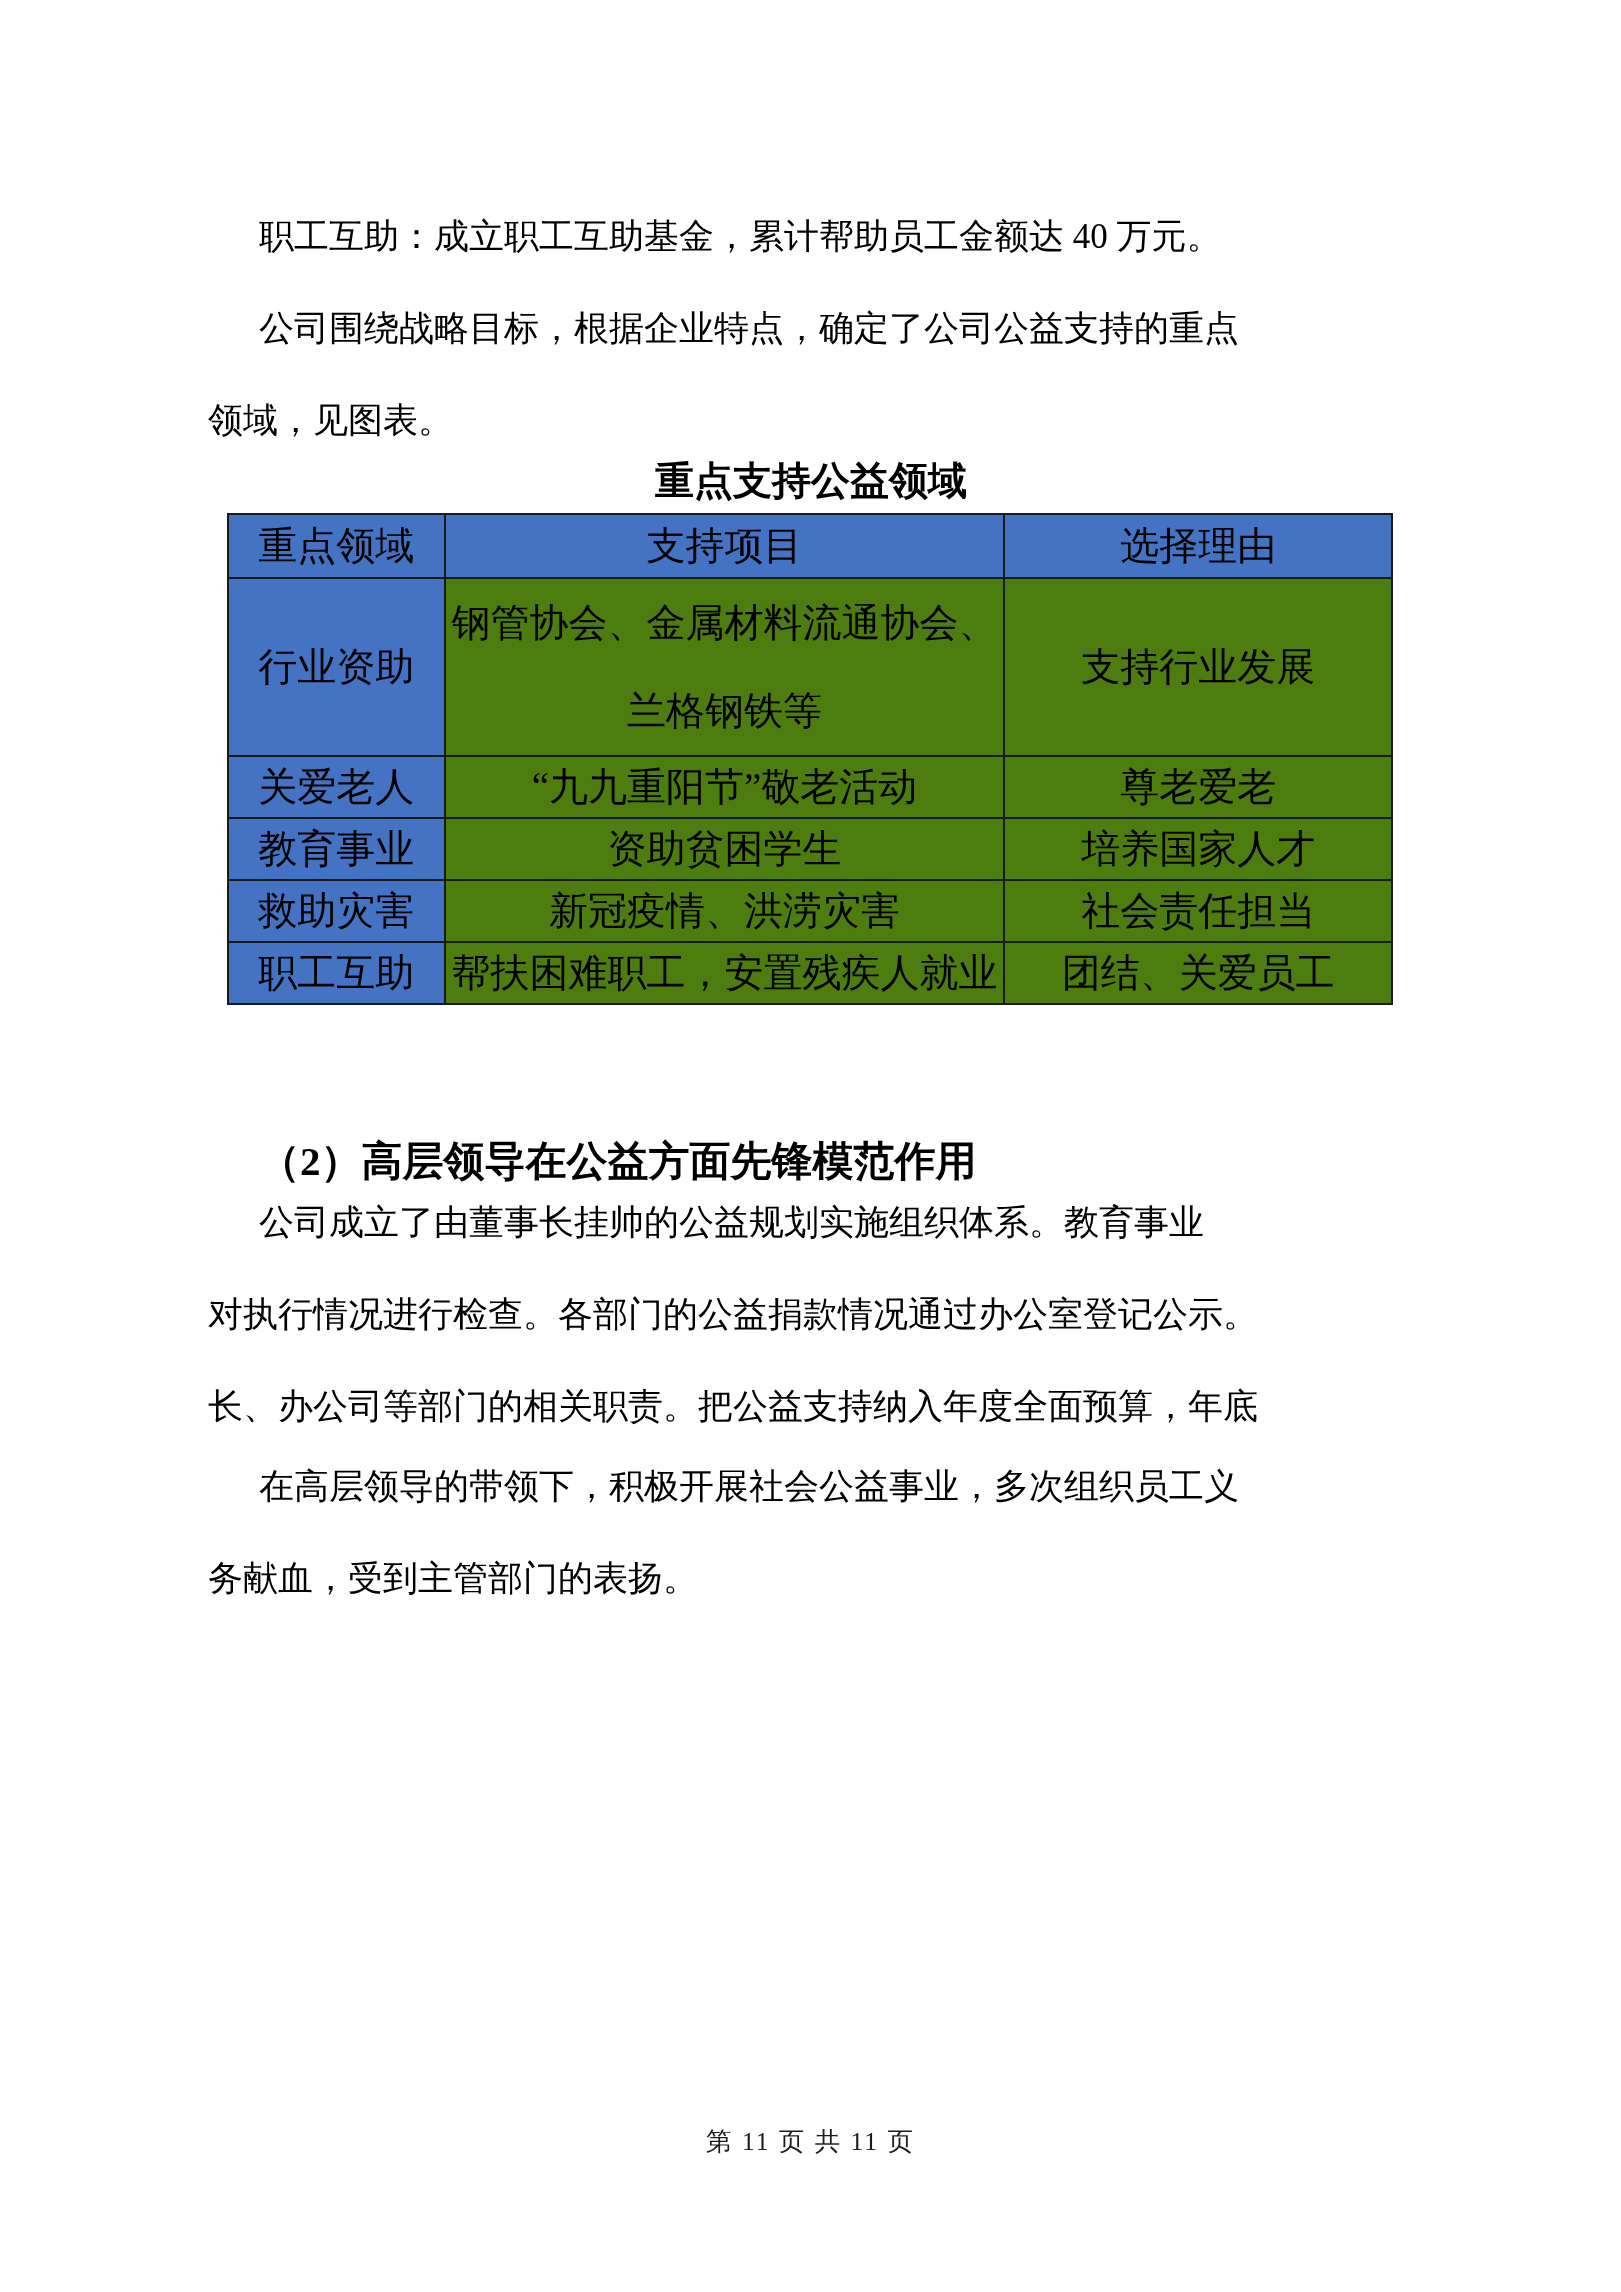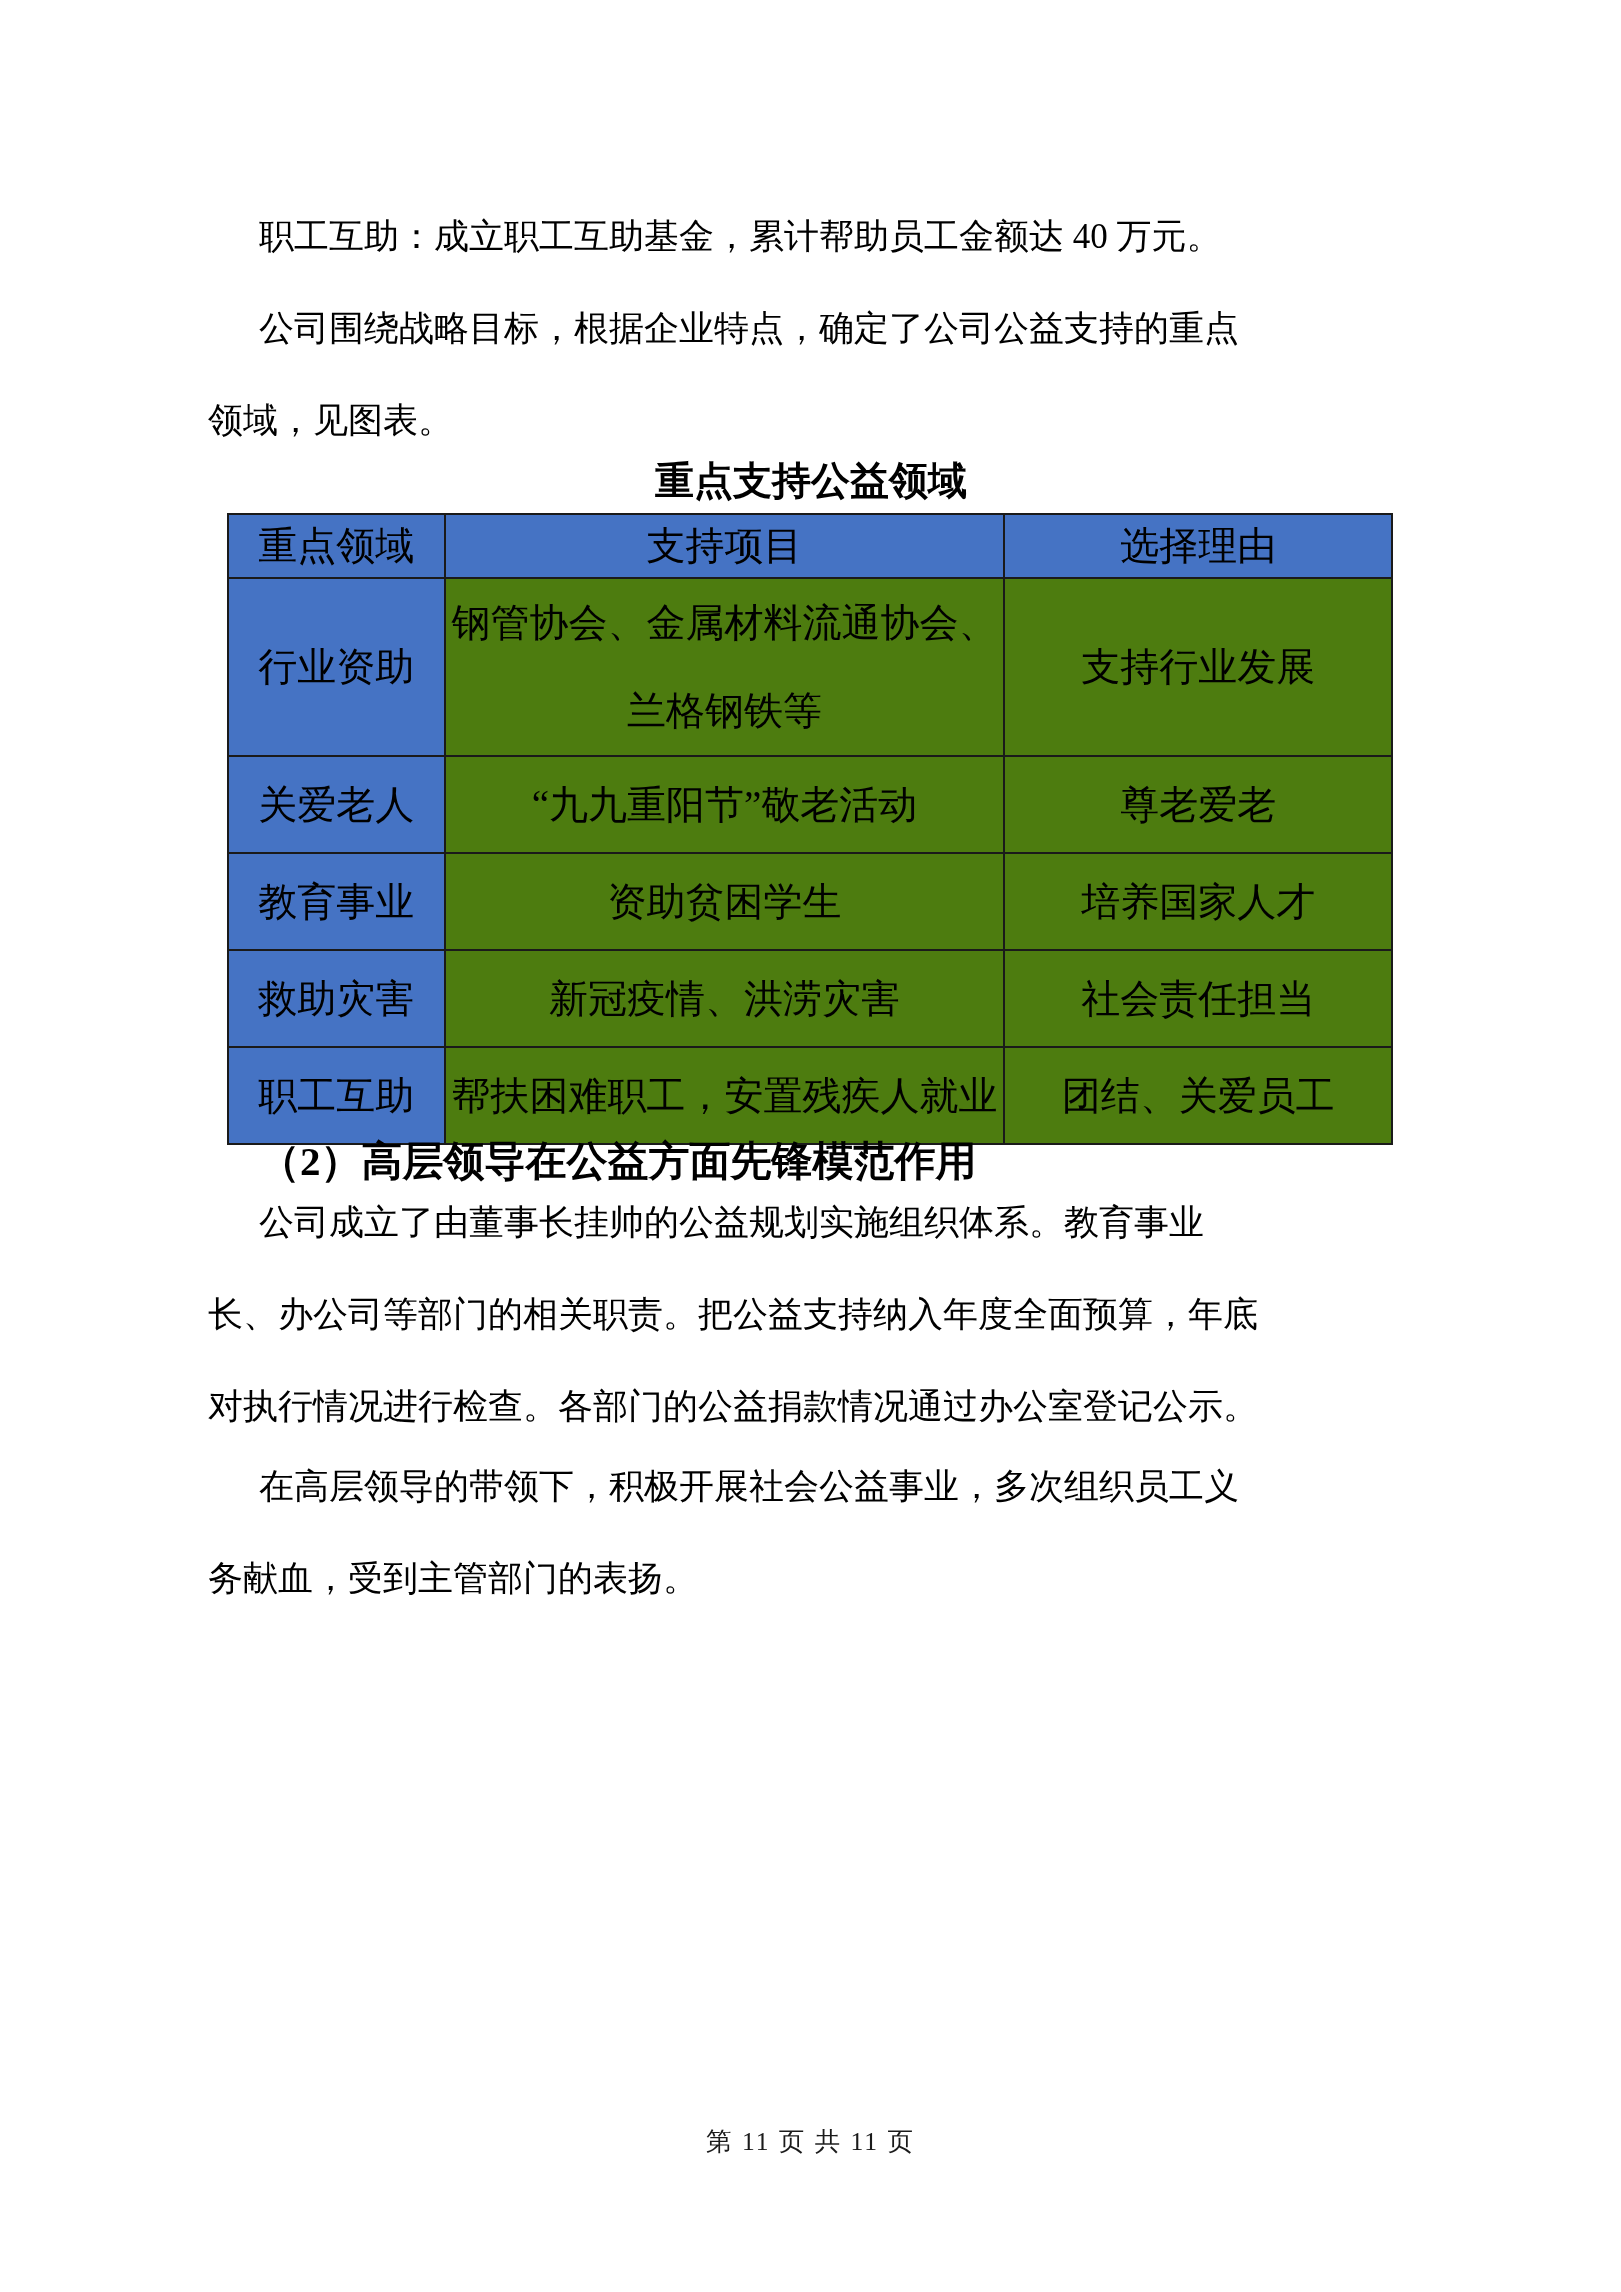--- a/index.html
+++ b/index.html
@@ -56,21 +56,21 @@
     padding: 0 3.9px;
     overflow: hidden;
   }
   .col-area   { width: 18.6%; }
   .col-proj   { width: 48.1%; }
   .col-reason { width: 33.3%; }
   .blue-cell { background: #4573C4; }
   .pink-cell { background: #4d7c0f; }
   .row-head { height: 64px; }
   .row-tall { height: 173px; }
-  .row-std  { height: 97px; }
+  .row-std  { height: 62px; }
   .cell-lines div { line-height: 88px; }
   .section-heading {
     top: 1129px;
     height: 65px;
     line-height: 65px;
     font-size: 41px;
     font-weight: bold;
     padding-left: 51px;
     box-sizing: border-box;
   }
@@ -149,22 +149,22 @@
         <td class="pink-cell">帮扶困难职工，安置残疾人就业</td>
         <td class="pink-cell">团结、关爱员工</td>
       </tr>
     </tbody>
   </table>
 
   <div class="block section-heading">（2）高层领导在公益方面先锋模范作用</div>
 
   <div class="block bodytext para3">
     <div class="line indent">公司成立了由董事长挂帅的公益规划实施组织体系。教育事业</div>
+    <div class="line">对执行情况进行检查。各部门的公益捐款情况通过办公室登记公示。</div>
     <div class="line">长、办公司等部门的相关职责。把公益支持纳入年度全面预算，年底</div>
-    <div class="line">对执行情况进行检查。各部门的公益捐款情况通过办公室登记公示。</div>
   </div>
 
   <div class="block bodytext para4">
     <div class="line indent">在高层领导的带领下，积极开展社会公益事业，多次组织员工义</div>
     <div class="line">务献血，受到主管部门的表扬。</div>
   </div>
 
   <div class="page-footer">第 11 页 共 11 页</div>
 
 </div>

